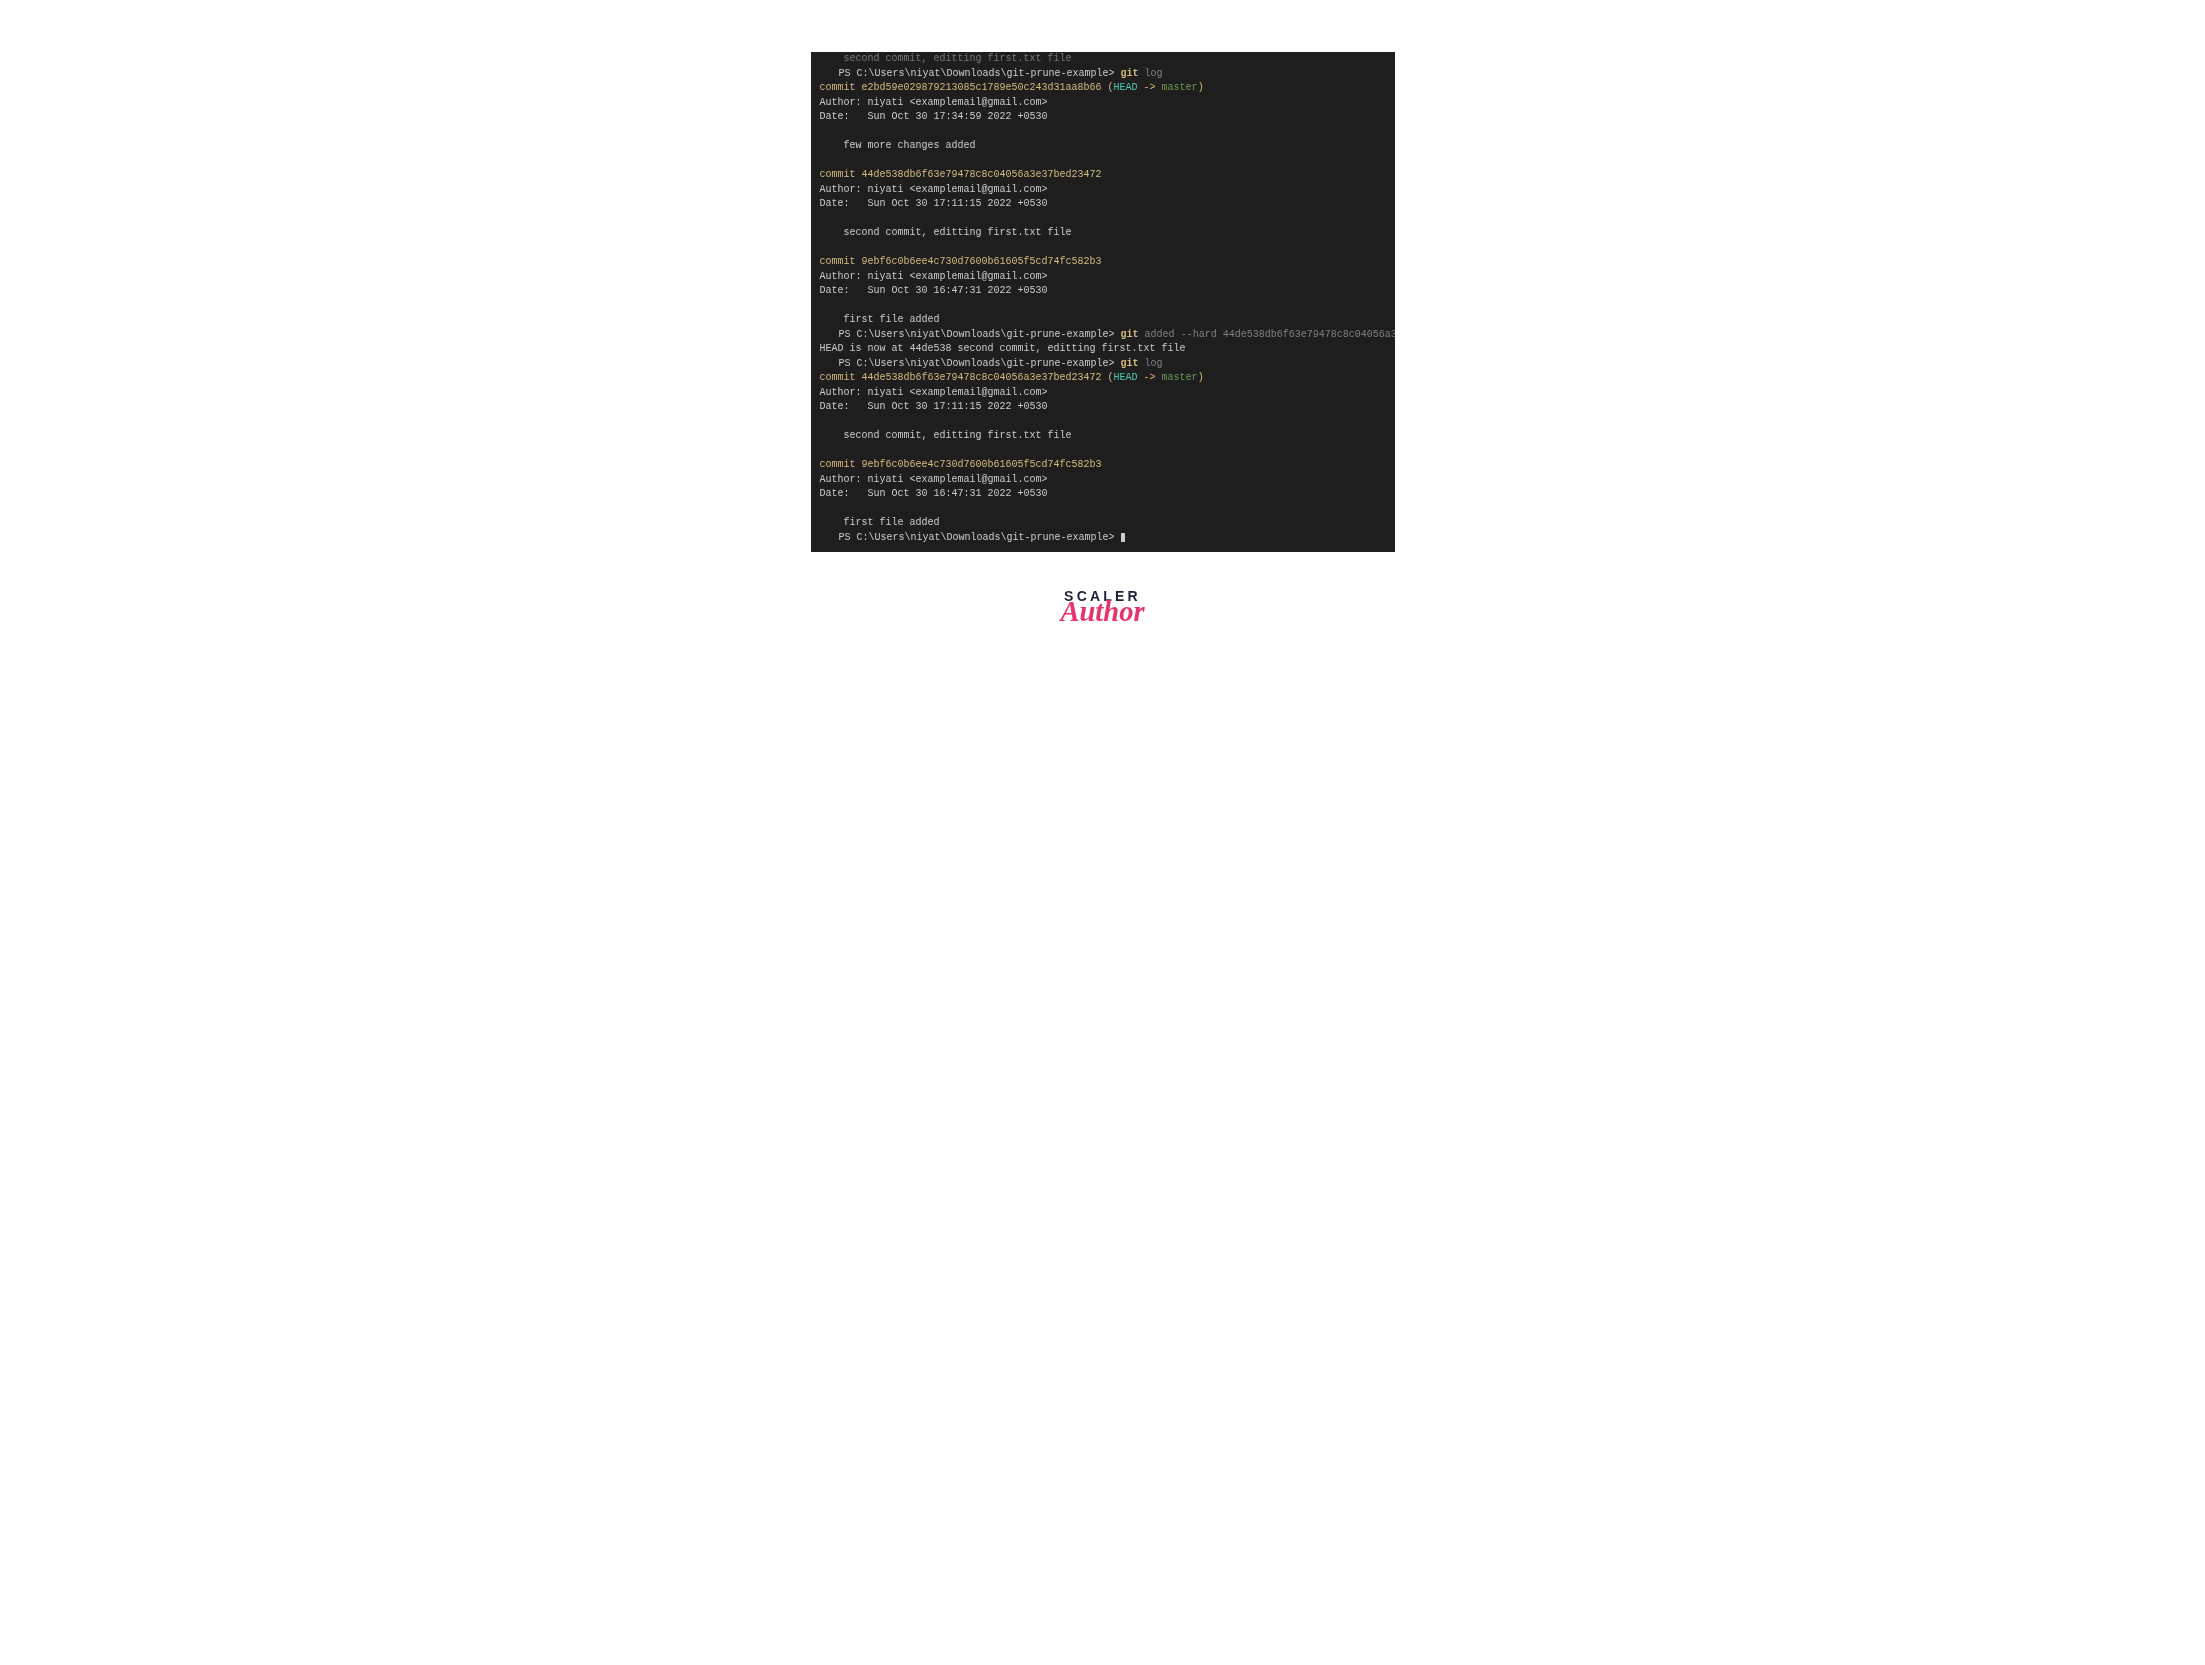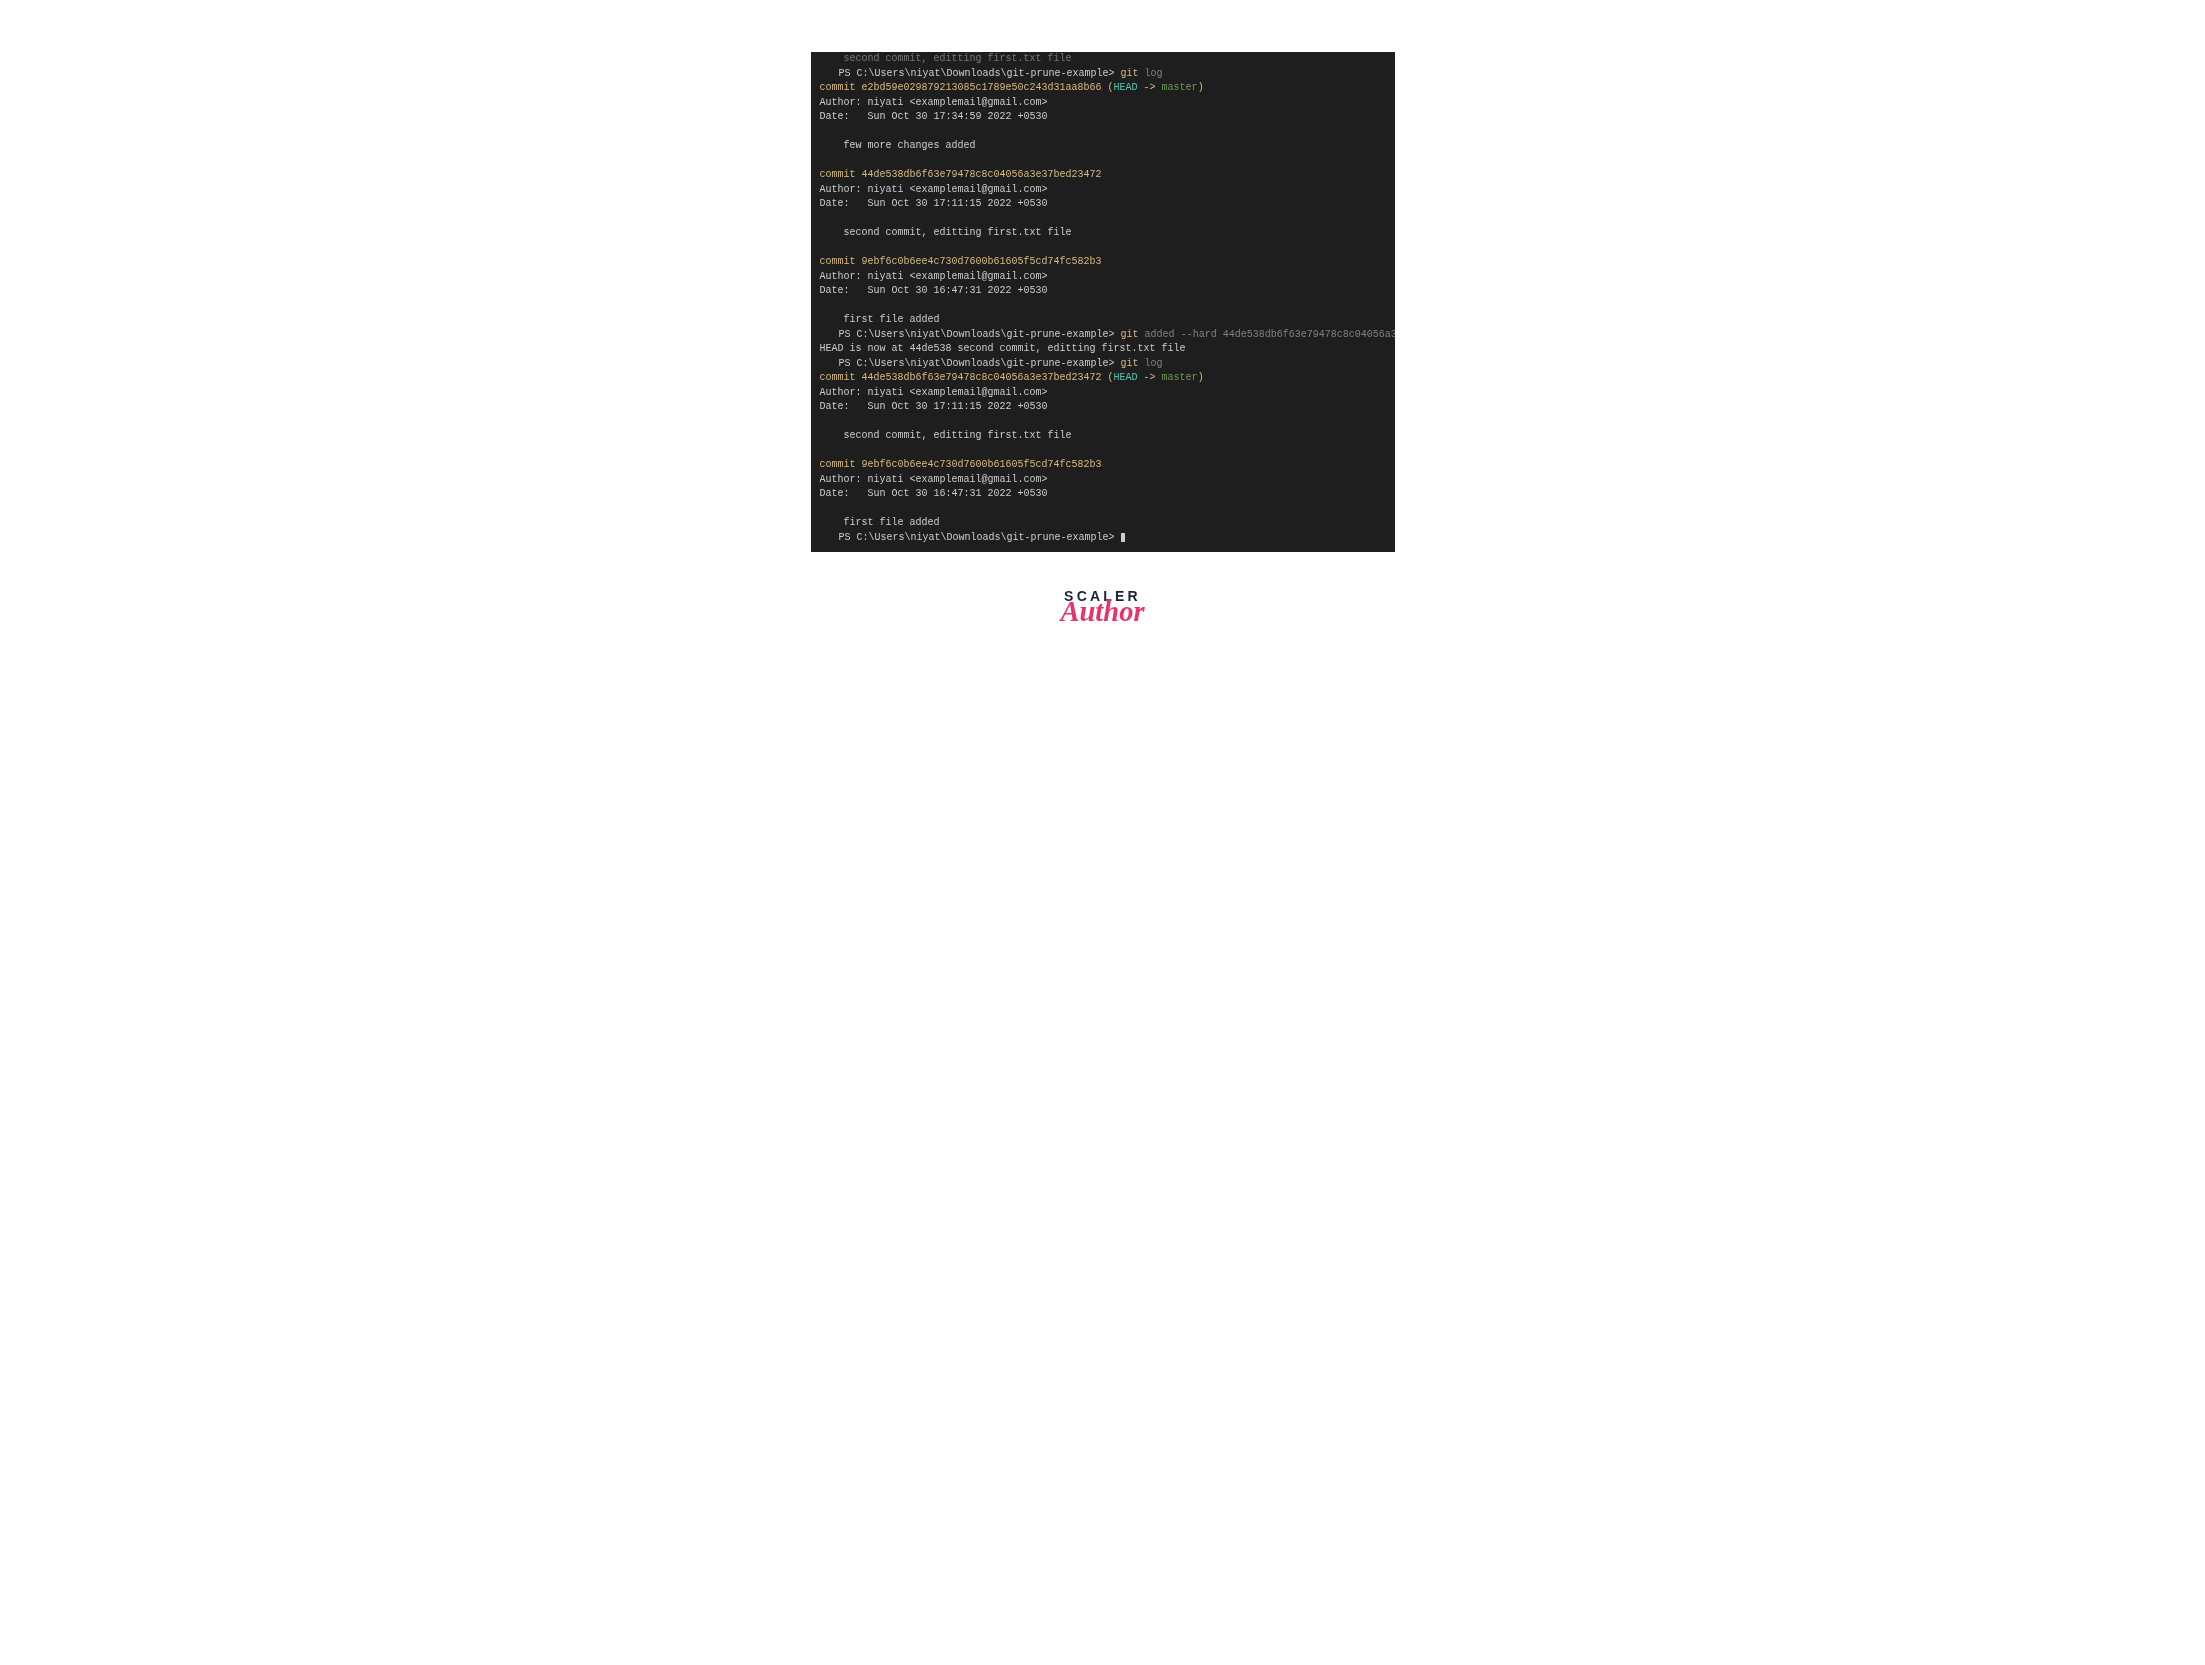--- a/index.html
+++ b/index.html
@@ -32,20 +32,21 @@
       color: #777;
       margin-top: -5.2px;
       overflow: hidden;
     }
     .prompt {
       color: #cccccc;
       margin-left: 19px;
     }
     .cmd-yellow {
       color: #d7ba7d;
+      font-weight: bold;
     }
     .cmd-arg {
       color: #808080;
     }
     .commit-hash {
       color: #d7ba7d;
     }
     .commit-word {
       color: #d7ba7d;
       text-align: right;

